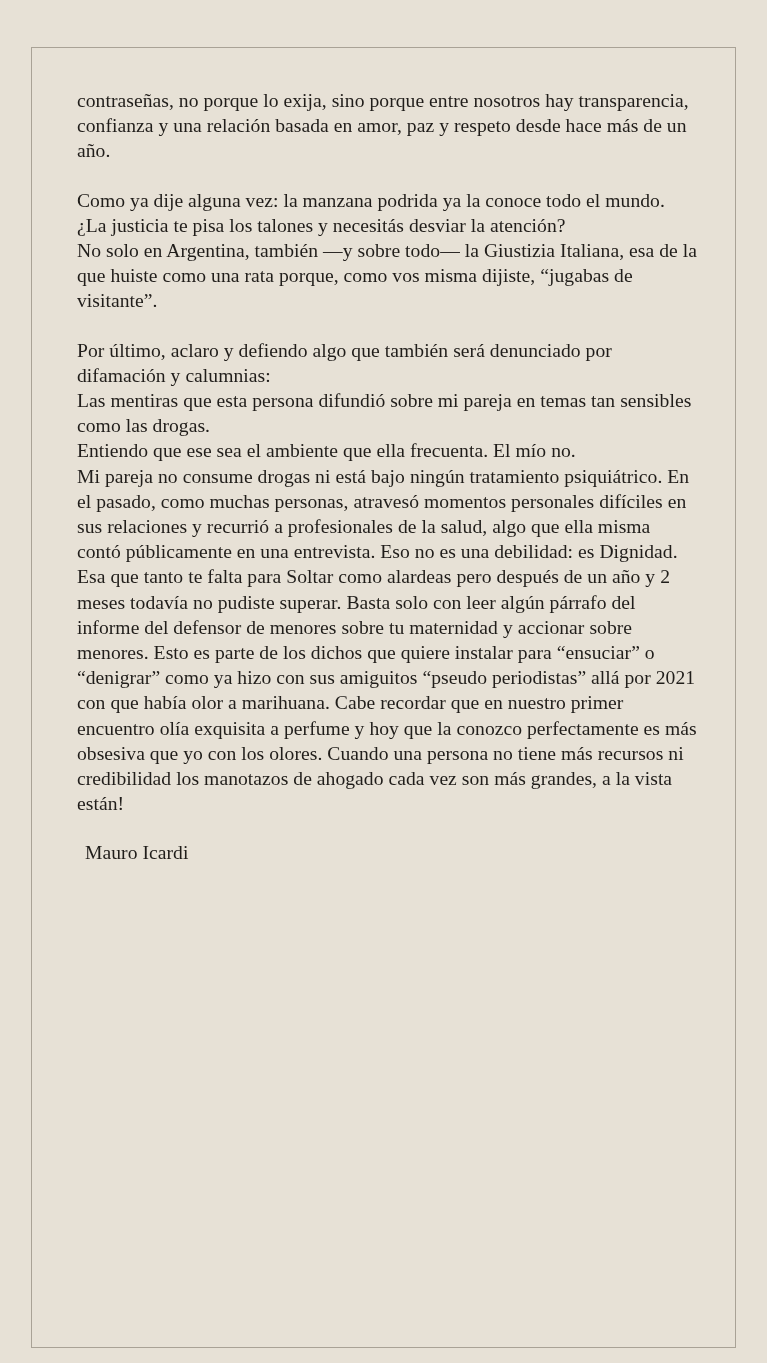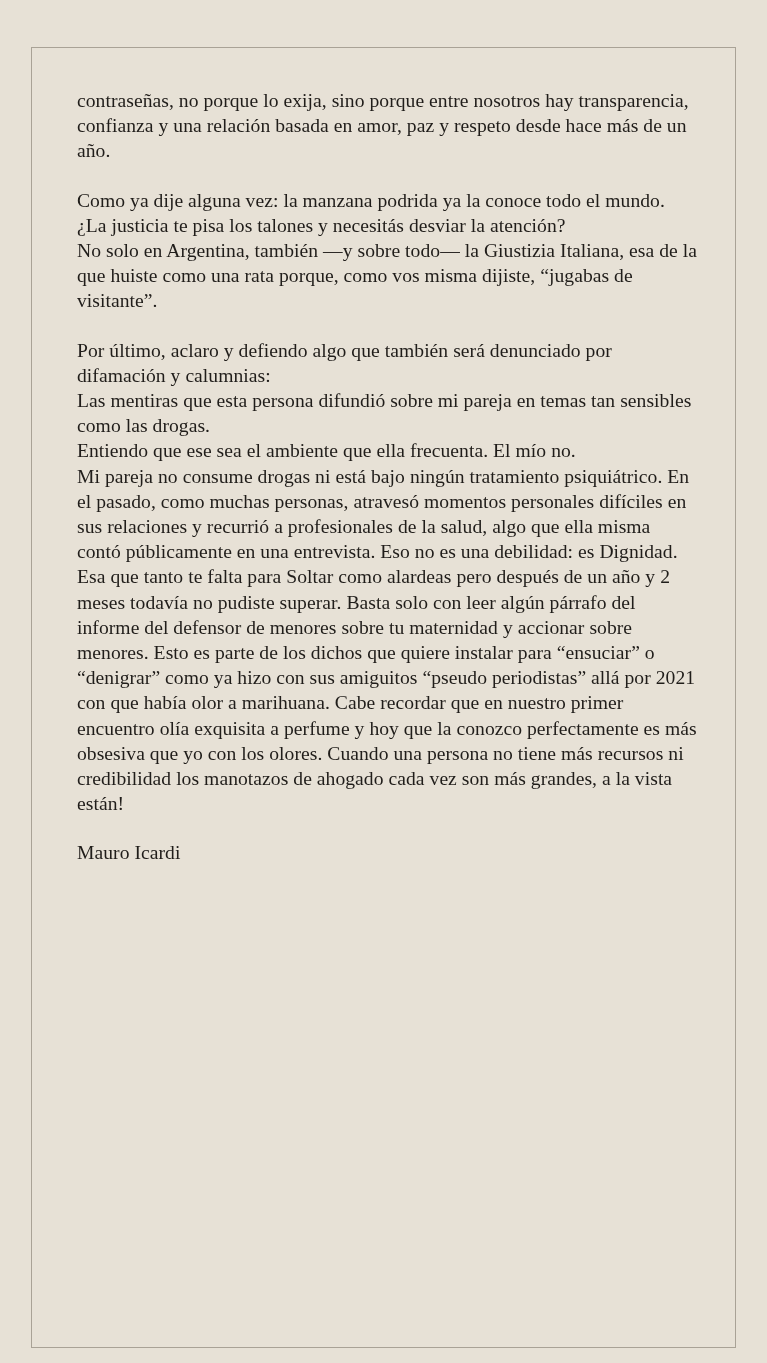--- a/index.html
+++ b/index.html
@@ -44,21 +44,21 @@
     line-height: 25.2px;
     color: #201d1a;
     letter-spacing: 0.05px;
     text-align: left;
     white-space: pre-wrap;
   }
   .para:last-child {
     margin-bottom: 0;
   }
   .signature {
-    margin: 0;
+    margin: 8px;
     font-size: 19.6px;
     line-height: 25.2px;
     color: #201d1a;
     letter-spacing: 0.05px;
   }
 </style>
 </head>
 <body>
 
 <div id="statement-card">

